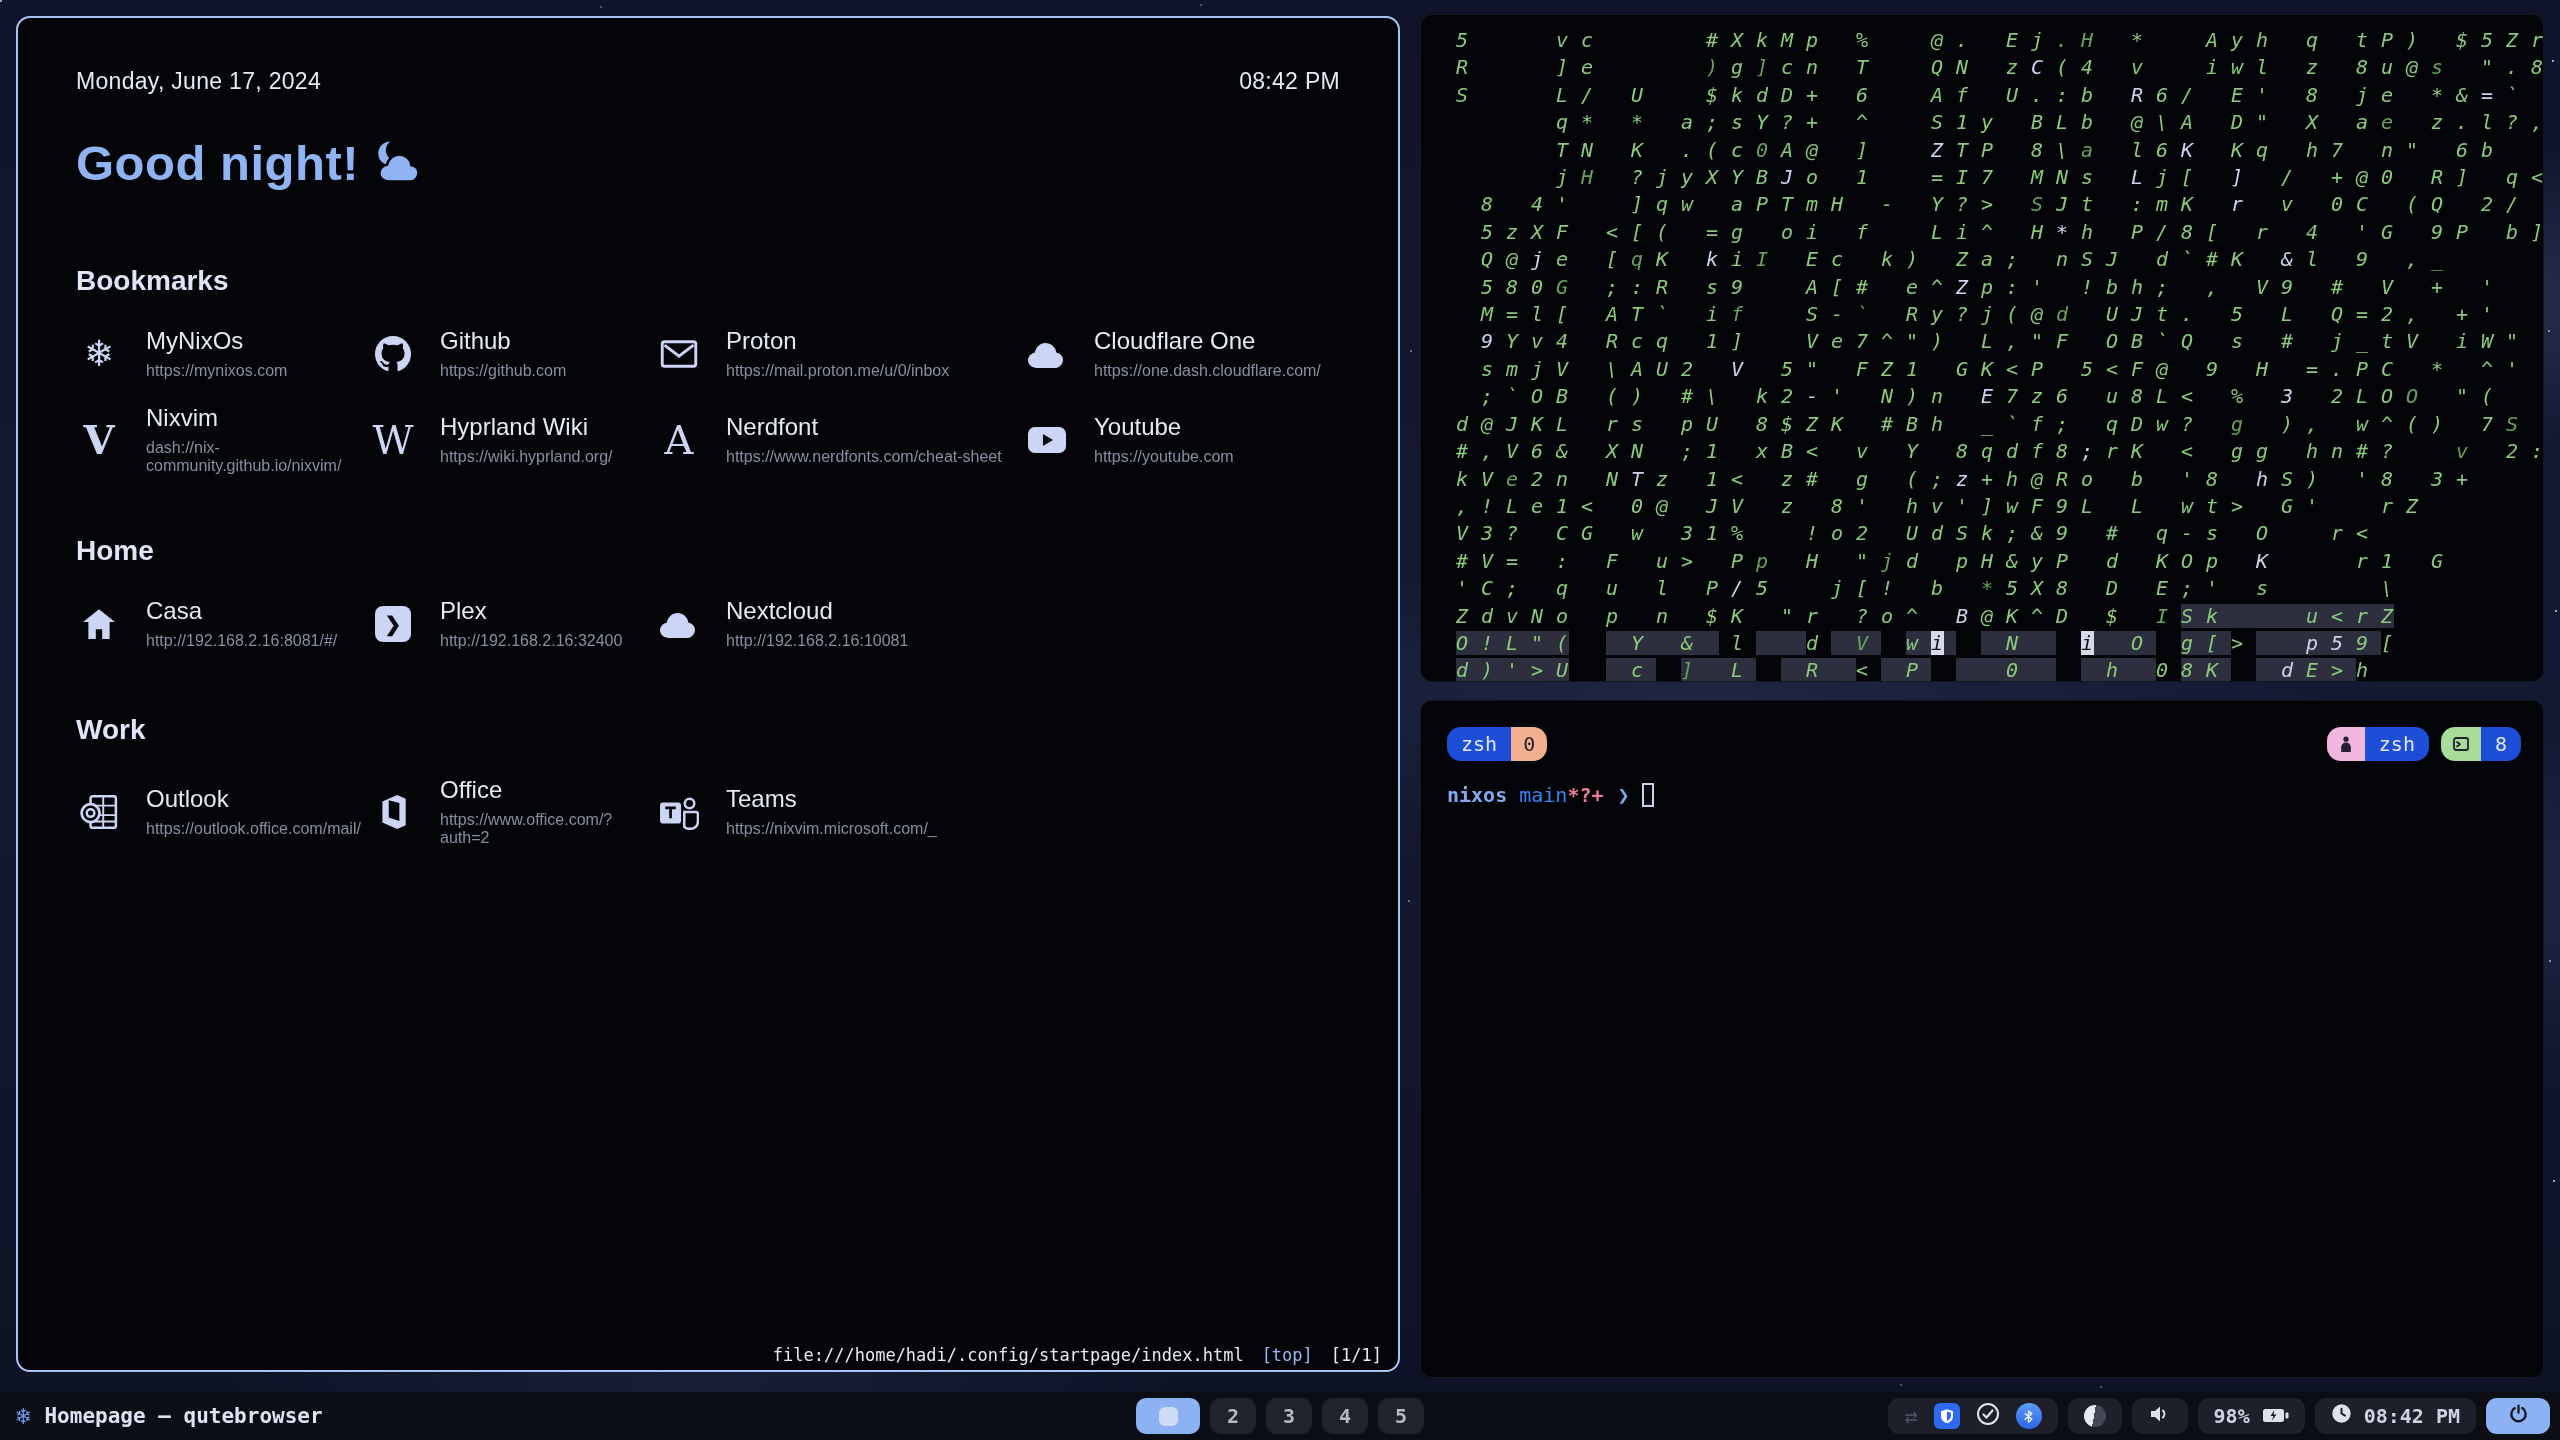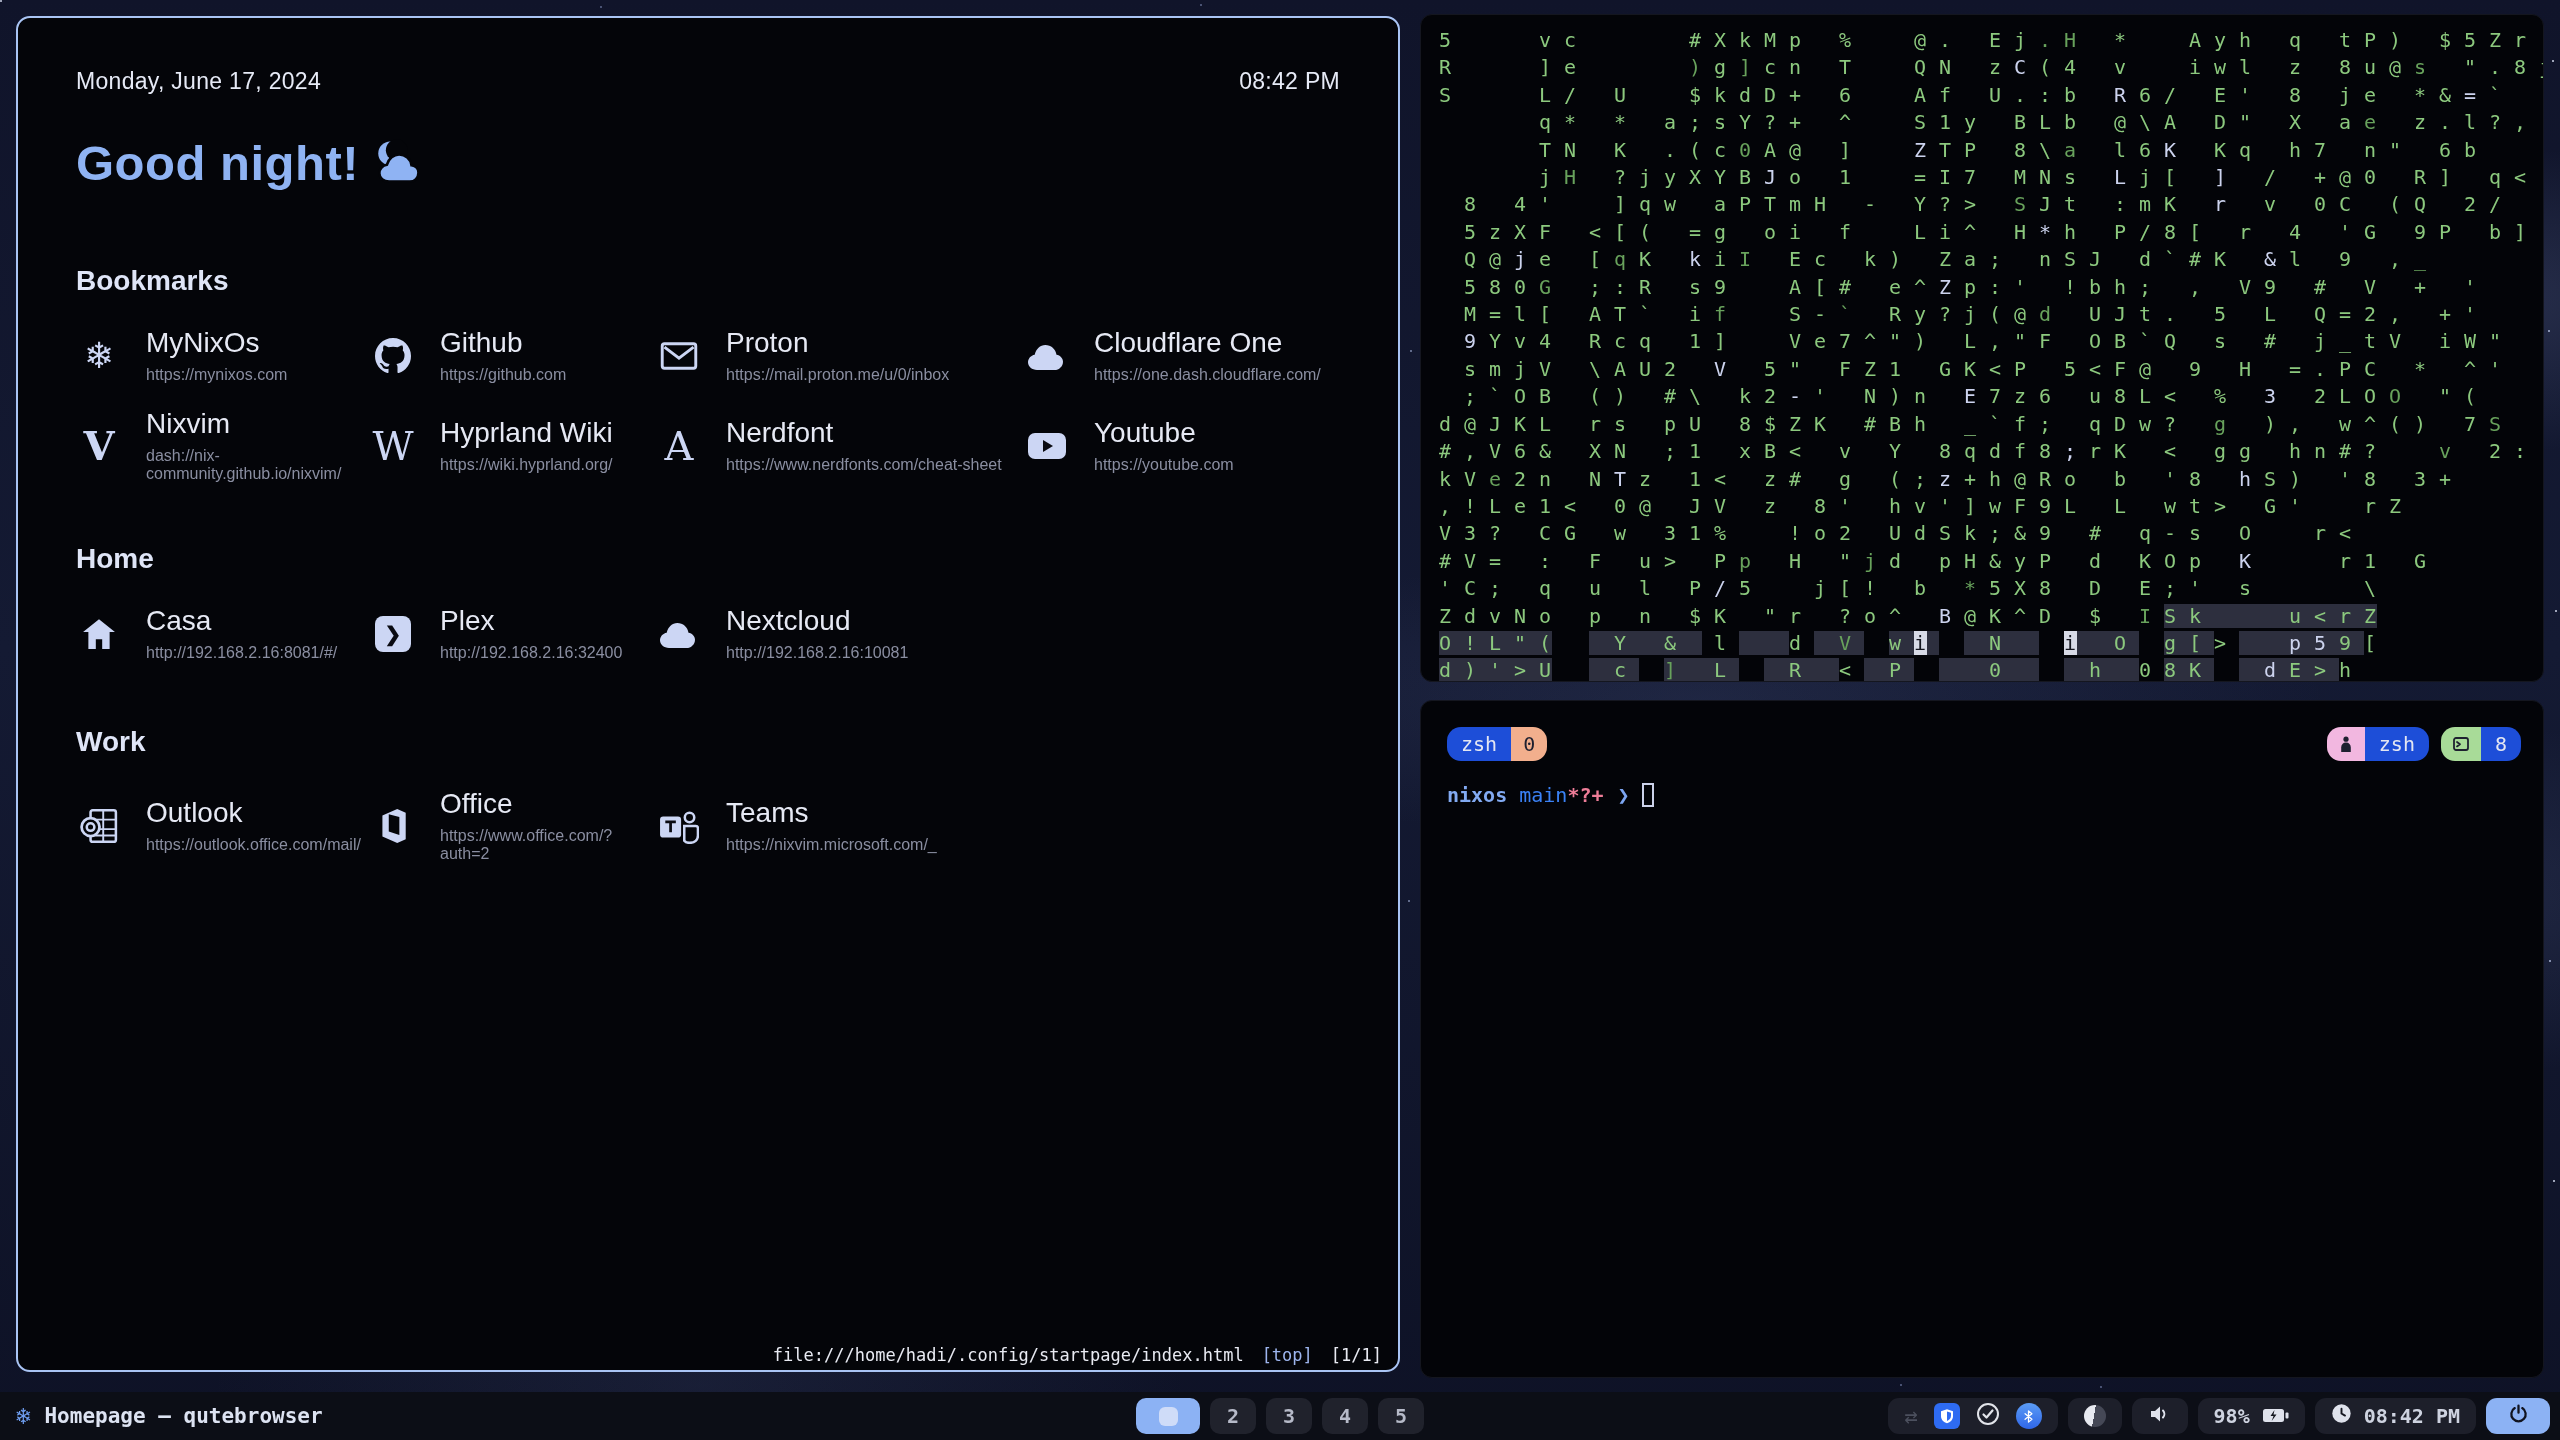--- a/index.html
+++ b/index.html
@@ -43,30 +43,30 @@
     row-gap:24px; }
   .bm { display:flex; align-items:center; gap:24px; text-decoration:none; cursor:pointer; }
   .bm-icon { width:46px; min-width:46px; height:46px; display:flex; align-items:center;
     justify-content:center; color:#ccd6f4; }
   .bm-icon .g { font-size:36px; line-height:1; }
   .bm-icon .serif { font-family:"DejaVu Serif", serif; font-size:40px; line-height:1; font-weight:500; }
   .bm-icon .serifb { font-family:"DejaVu Serif", serif; font-size:40px; line-height:1; font-weight:700; }
   .plexbox { width:36px; height:36px; background:#ccd6f4; color:#0a0b12; border-radius:8px;
     display:flex; align-items:center; justify-content:center; font-size:20px; font-weight:700; }
   .bm-text { display:flex; flex-direction:column; gap:7px; }
-  .bm-name { color:#e6e9f4; font-size:28px; font-weight:500; }
+  .bm-name { color:#e6e9f4; font-size:24px; font-weight:500; }
   .bm-url { color:#8a8ea1; font-size:16px; }
   .qb-status { position:absolute; right:16px; bottom:5px; font-family:"DejaVu Sans Mono", monospace;
     font-size:17px; color:#e8eaf2; display:flex; gap:18px; }
   .qb-status .scrollpos { color:#9db5ee; }
 
   
   .term { position:absolute; background:#030408; border-radius:12px; border:1px solid #14161f;
     overflow:hidden; }
-  .term-top { left:1420px; top:14px; width:1124px; height:668px; padding:12px 18px; }
+  .term-top { left:1420px; top:14px; width:1124px; height:668px; padding:12px 35px;font-style:italic; }
   .term-bottom { left:1420px; top:700px; width:1124px; height:678px; }
   .matrix { font-family:"DejaVu Sans Mono", monospace; font-size:20px; line-height:27.4px;
     white-space:pre; letter-spacing:.45px; }
   .matrix .n { color:var(--mx-green); }
   .matrix .d { color:var(--mx-dim); }
   .matrix .b { color:var(--mx-bright); }
   .matrix .hl { background:var(--mx-cellbg); }
   .matrix .inv { background:#d7dae6; color:#14161f; }
 
   .tmux-bar { margin:26px 22px 0 26px; display:flex; justify-content:space-between; align-items:center;

